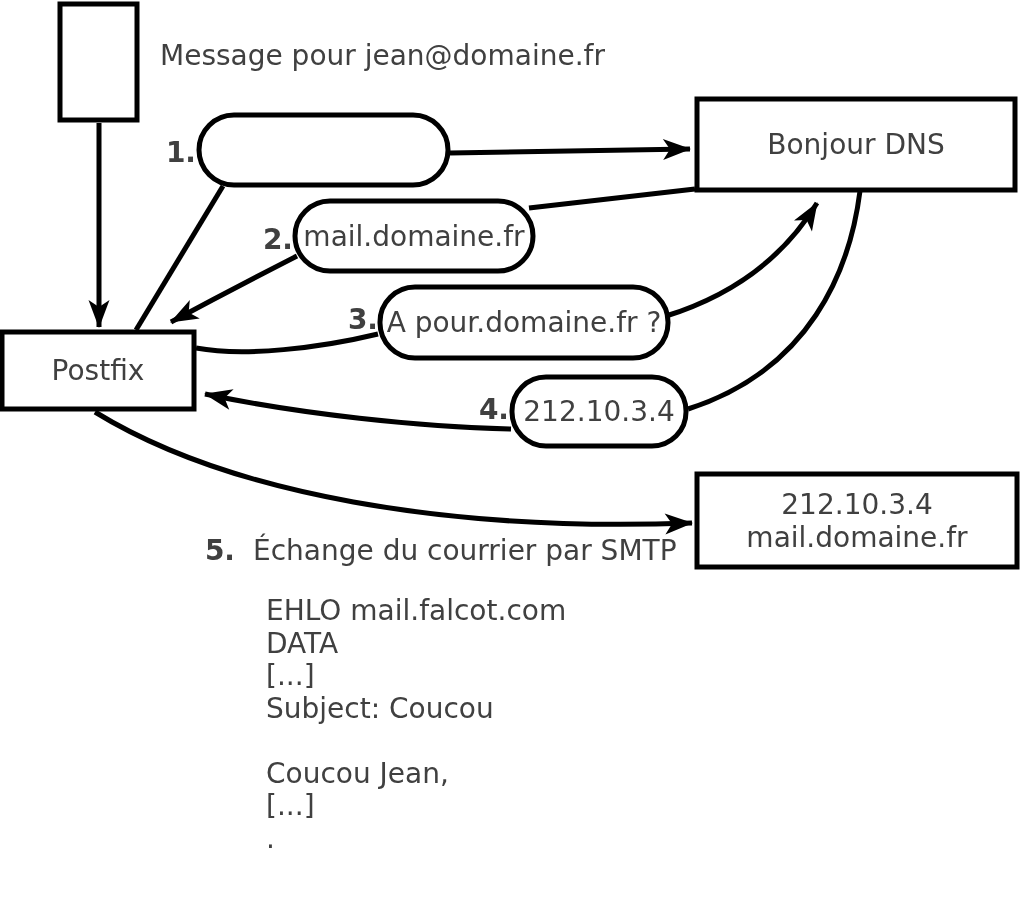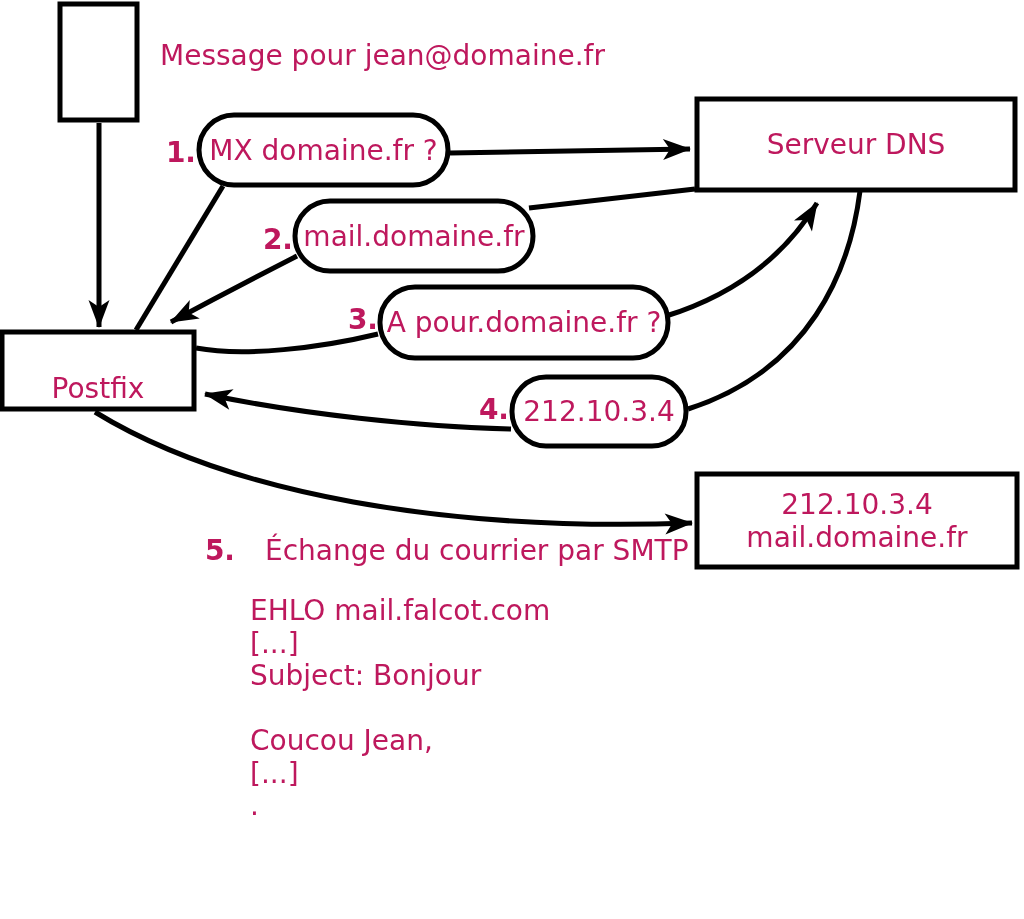--- a/index.html
+++ b/index.html
@@ -1,29 +1,29 @@
 <!DOCTYPE html>
 <html><head>
 <meta charset="utf-8">
 <style>
   html,body { margin:0; padding:0; background:#ffffff; }
   .stage {
     position:relative; width:1024px; height:919px;
     background:#ffffff; overflow:hidden;
-    font-family:"DejaVu Sans", sans-serif; color:#be185d;
+    font-family:"DejaVu Sans", sans-serif; color:#404040;
   }
   .stage svg { position:absolute; left:0; top:0; }
   .lbl { position:absolute; font-size:28px; line-height:34px; white-space:pre; }
   .num { position:absolute; font-size:28px; line-height:34px; font-weight:bold; text-align:right; white-space:pre; }
   .node-lbl {
     position:absolute; display:flex; align-items:center; justify-content:center;
     font-size:28px; text-align:center; white-space:pre;
   }
   .mail-lines { flex-direction:column; line-height:33px; }
-  .smtp { position:absolute; left:250px; top:595px; font-size:28px; }
+  .smtp { position:absolute; left:266px; top:595px; font-size:28px; }
   .smtp-line { height:32.5px; line-height:32.5px; white-space:pre; }
 </style>
 </head>
 <body>
 
 <div class="stage">
 
   <svg width="1024" height="919" viewBox="0 0 1024 919">
     <defs>
       <marker id="ah" viewBox="0 0 30 24" refX="28" refY="12" markerWidth="30" markerHeight="24" markerUnits="userSpaceOnUse" orient="auto">
@@ -52,46 +52,46 @@
       <rect x="199" y="115" width="249" height="70" rx="35"></rect>
       <rect x="295" y="201" width="238" height="70" rx="35"></rect>
       <rect x="380" y="287" width="288" height="71" rx="35"></rect>
       <rect x="512" y="377" width="174" height="69" rx="34"></rect>
     </g>
   </svg>
 
   <div class="lbl" style="left:160px; top:39px;">Message pour jean@domaine.fr</div>
 
   <div class="num" style="left:156px; top:136px; width:40px;">1.</div>
-  <div class="node-lbl" style="left:199px; top:115px; width:249px; height:70px;">MX domaine.fr ?</div>
 
   <div class="num" style="left:253px; top:223px; width:40px;">2.</div>
   <div class="node-lbl" style="left:295px; top:201px; width:238px; height:70px;">mail.domaine.fr</div>
 
   <div class="num" style="left:338px; top:303px; width:40px;">3.</div>
   <div class="node-lbl" style="left:380px; top:287px; width:288px; height:71px;">A pour.domaine.fr ?</div>
 
   <div class="num" style="left:469px; top:393px; width:40px;">4.</div>
   <div class="node-lbl" style="left:512px; top:377px; width:174px; height:69px;">212.10.3.4</div>
 
-  <div class="node-lbl" style="left:2px; top:350px; width:192px; height:77px;">Postfix</div>
+  <div class="node-lbl" style="left:2px; top:332px; width:192px; height:77px;">Postfix</div>
 
-  <div class="node-lbl" style="left:697px; top:99px; width:318px; height:91px;">Serveur DNS</div>
+  <div class="node-lbl" style="left:697px; top:99px; width:318px; height:91px;">Bonjour DNS</div>
 
   <div class="node-lbl mail-lines" style="left:697px; top:474px; width:320px; height:93px;">
     <div>212.10.3.4</div>
     <div>mail.domaine.fr</div>
   </div>
 
   <div class="num" style="left:195px; top:534px; width:40px;">5.</div>
-  <div class="lbl" style="left:265px; top:534px;text-align:right;">Échange du courrier par SMTP</div>
+  <div class="lbl" style="left:253px; top:534px;text-align:right;">Échange du courrier par SMTP</div>
 
   <div class="smtp">
     <div class="smtp-line">EHLO mail.falcot.com</div>
+    <div class="smtp-line">DATA</div>
     <div class="smtp-line">[...]</div>
-    <div class="smtp-line">Subject: Bonjour</div>
+    <div class="smtp-line">Subject: Coucou</div>
     <div class="smtp-line"></div>
     <div class="smtp-line">Coucou Jean,</div>
     <div class="smtp-line">[...]</div>
     <div class="smtp-line">.</div>
   </div>
 
 </div>
 
 </body></html>

